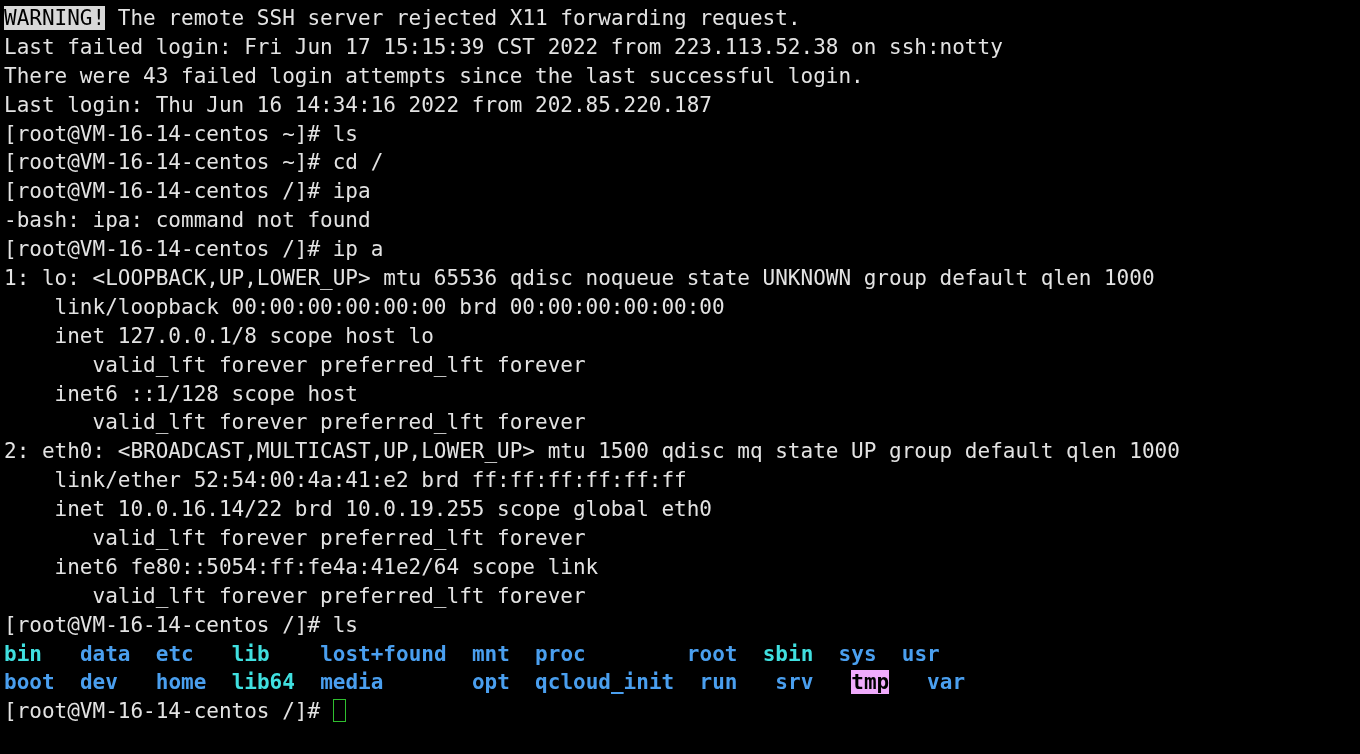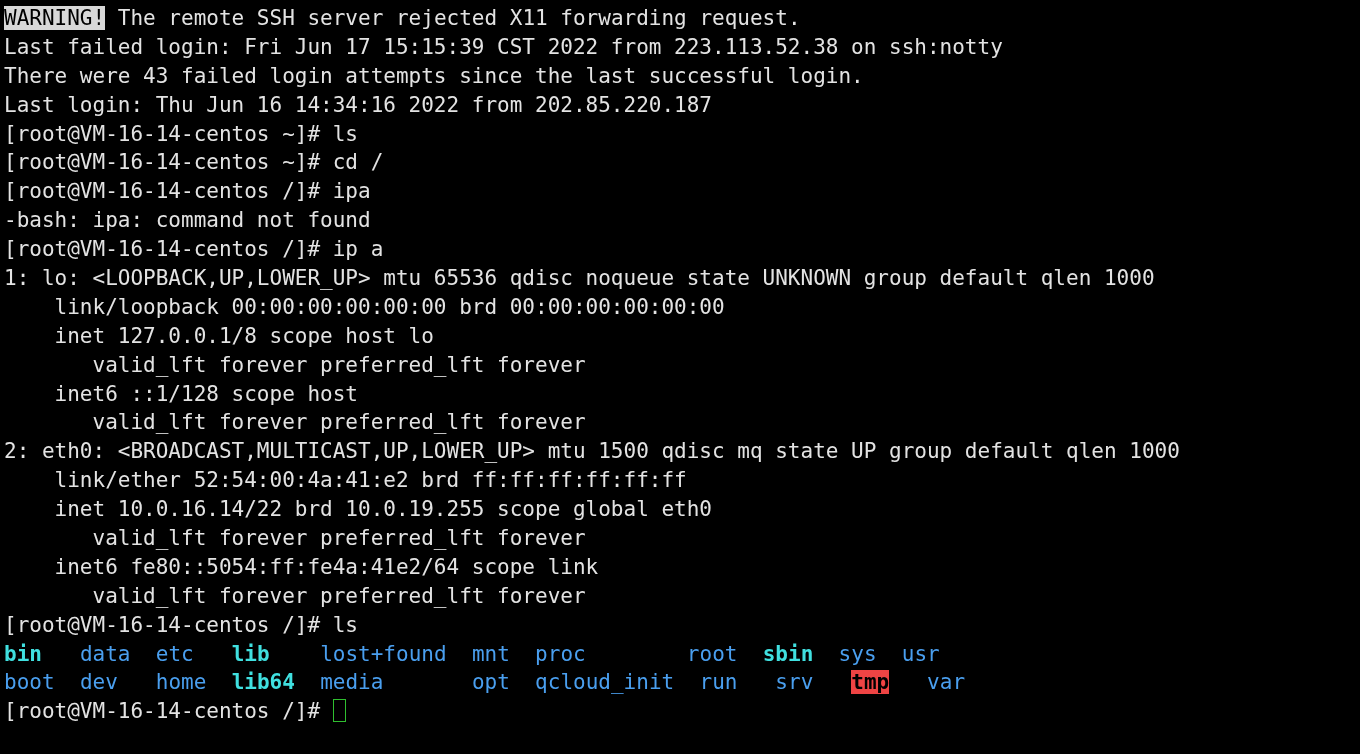--- a/index.html
+++ b/index.html
@@ -33,30 +33,30 @@
     line-height: 28.9px;
   }
   .seg { white-space: pre; }
   .inverse {
     background: #d8d8d8;
     color: #000000;
   }
   .plain { color: #e3e3e3; }
   .dir {
     color: #4a9fef;
-    font-weight: normal;
+    font-weight: bold;
   }
   .link {
     color: #40e0e0;
     font-weight: bold;
     text-align: right;
   }
   .stickyw {
     color: #000000;
-    background: #ef4444;
+    background: #f0abfc;
     font-weight: bold;
   }
   .cursor {
     display: inline-block;
     width: 13px;
     height: 23px;
     border: 1.5px solid #2fbf2f;
     box-sizing: border-box;
     vertical-align: -4px;
   }

